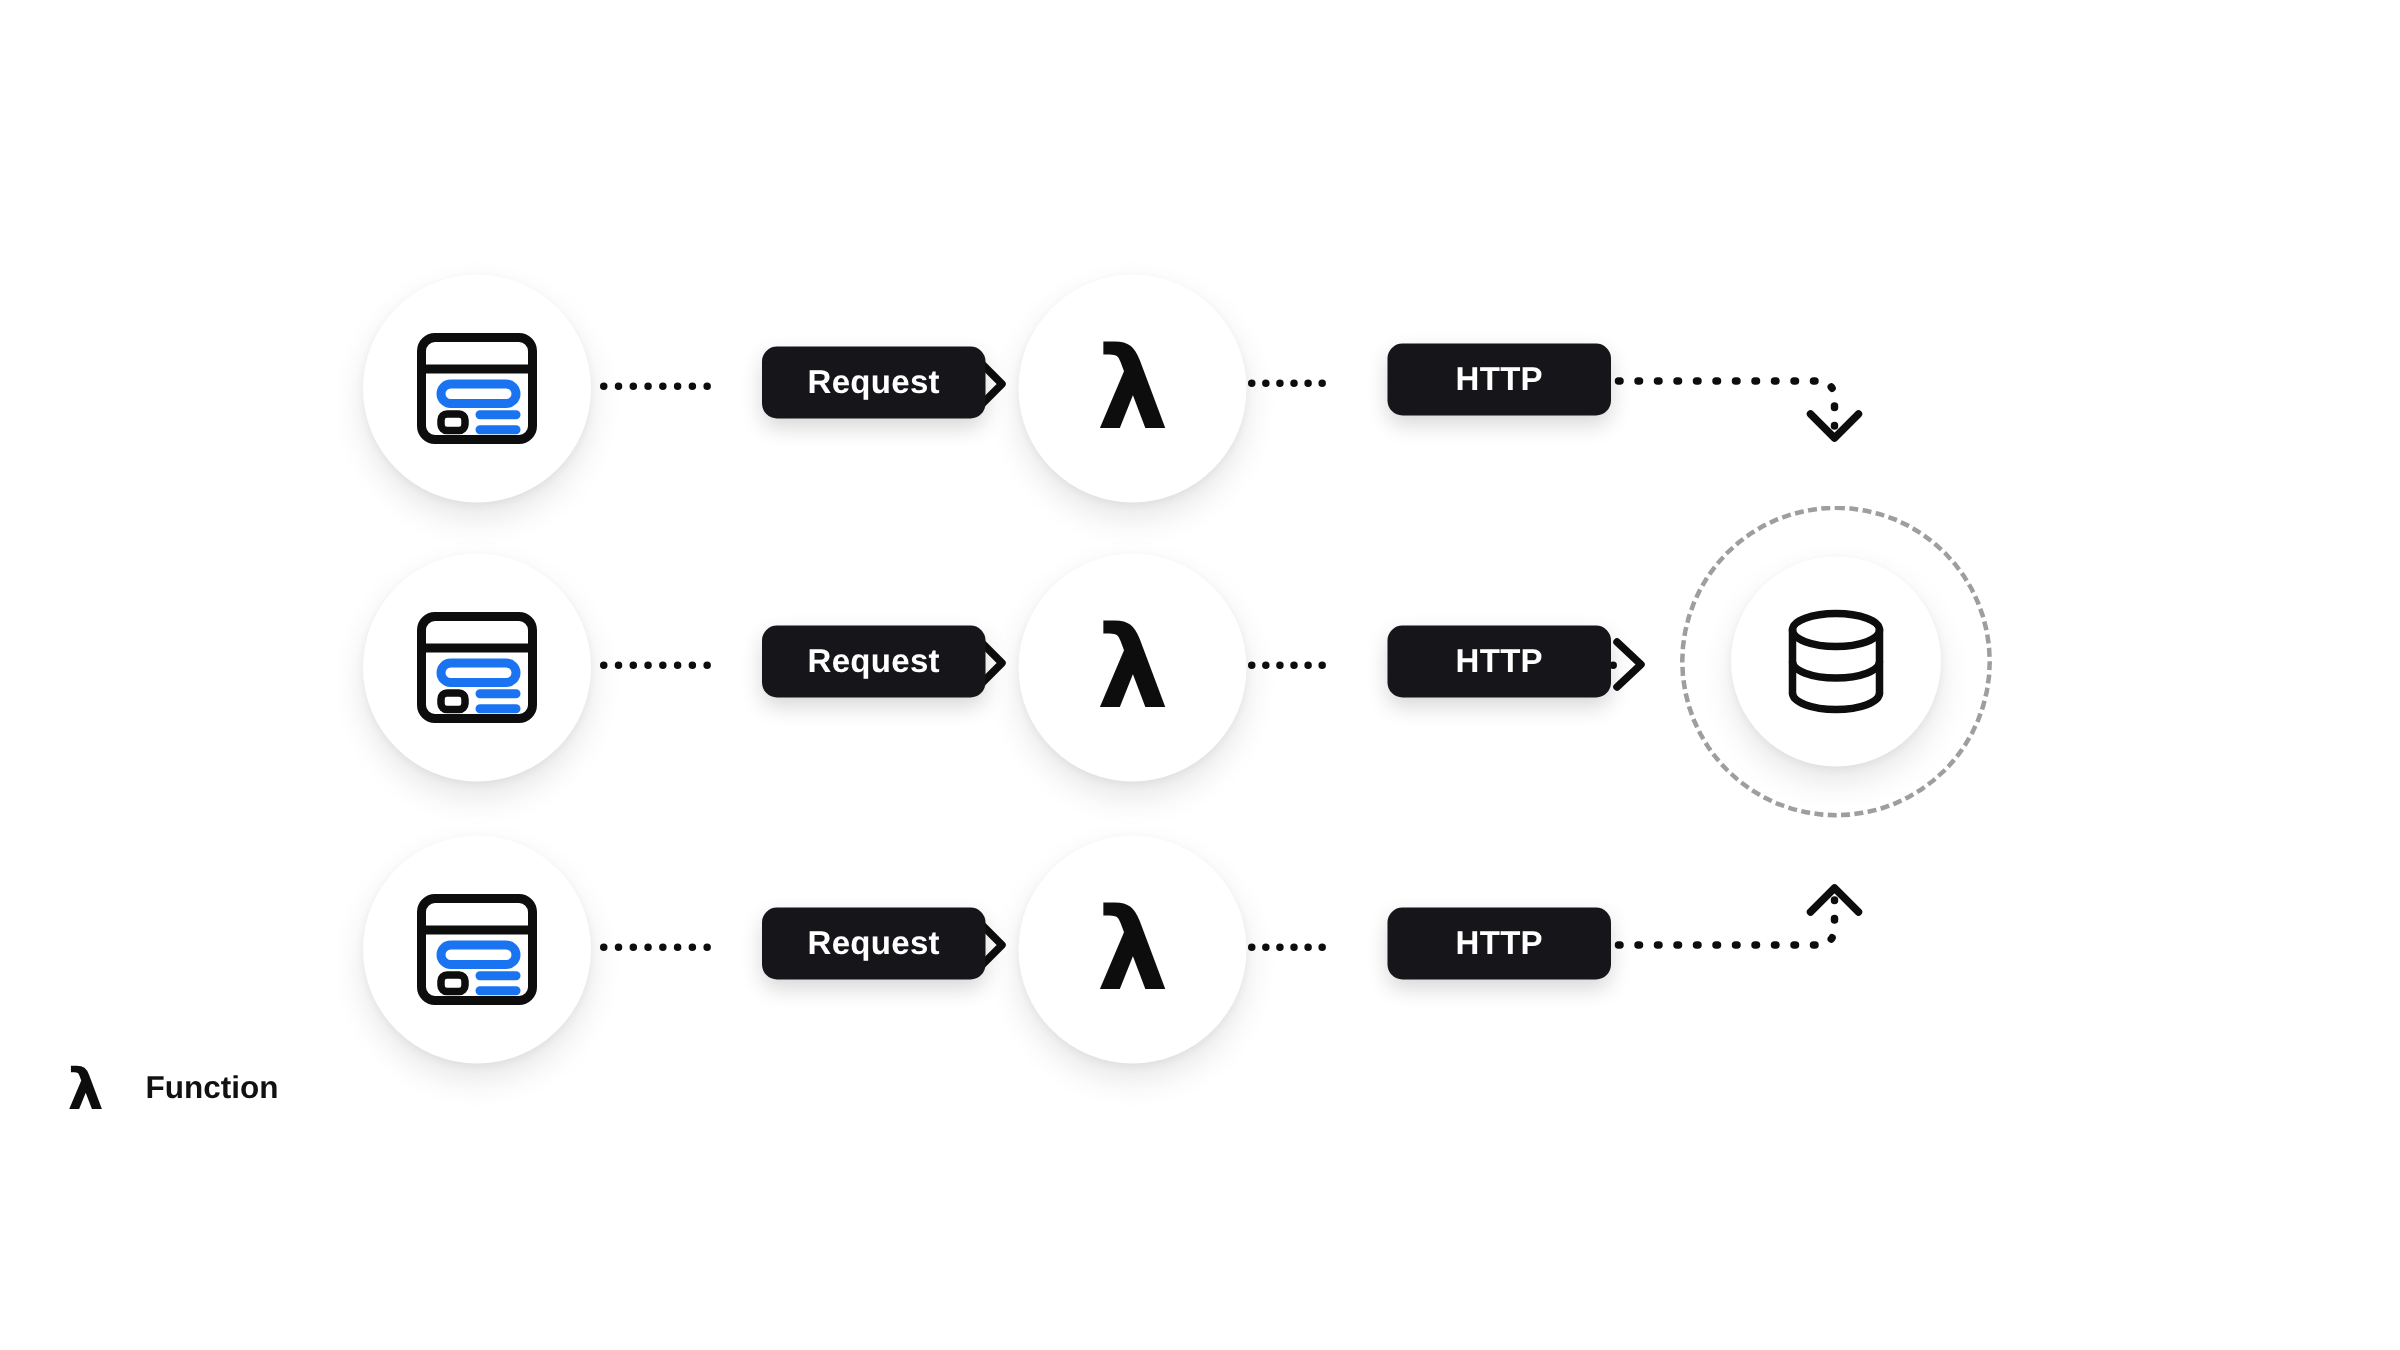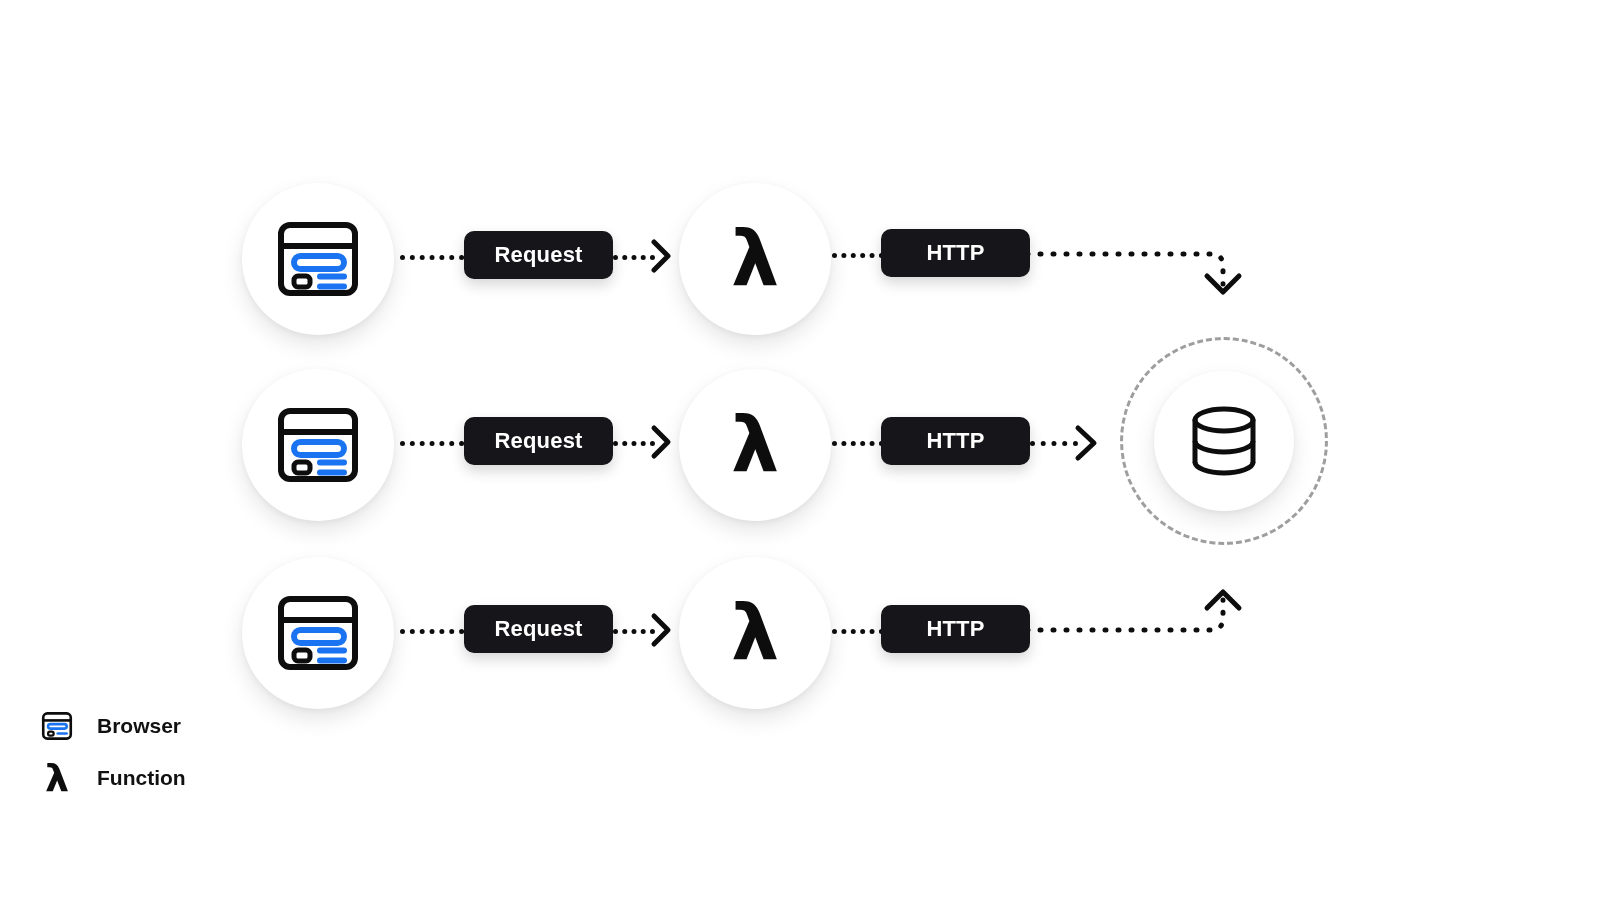--- a/index.html
+++ b/index.html
@@ -57,20 +57,21 @@
     background: #15151a;
     color: #ffffff;
     display: flex;
     align-items: center;
     justify-content: center;
     font-size: 22px;
     font-weight: 700;
     letter-spacing: 0.2px;
     box-shadow: 0 6px 14px rgba(0,0,0,0.16);
     z-index: 5;
+    margin-left: 44px;
   }
 
   
   .dash-line {
     position: absolute;
     height: 0;
     border-top: 5px dotted #0d0d0d;
     z-index: 1;
   }
   svg.conn {
@@ -229,32 +230,20 @@
   <div class="node-circle" style="left:679px; top:557px;">
     <span class="lambda-glyph lambda-big">λ</span>
   </div>
 
   <div class="badge" style="left:881px; top:605px; width:149px;">
     <span>HTTP</span>
   </div>
 
   <div id="legend">
 
-    <div class="legend-row">
-      <span class="legend-icon">
-        <svg width="32" height="32" viewBox="0 0 86 86">
-          <rect x="6" y="9" width="74" height="68" rx="11" fill="none" stroke="#0d0d0d" stroke-width="7"></rect>
-          <line x1="6" y1="28" x2="80" y2="28" stroke="#0d0d0d" stroke-width="7"></line>
-          <rect x="19" y="38" width="50" height="12" rx="6" fill="none" stroke="#1a73f0" stroke-width="7"></rect>
-          <rect x="19" y="58" width="15" height="11" rx="5" fill="none" stroke="#0d0d0d" stroke-width="6"></rect>
-          <line x1="45" y1="63" x2="69" y2="63" stroke="#1a73f0" stroke-width="7" stroke-linecap="round"></line>
-        </svg>
-      </span>
-      <span class="legend-label">Browser</span>
-    </div>
 
     <div class="legend-row">
       <span class="legend-icon">
         <span class="lambda-glyph lambda-small">λ</span>
       </span>
       <span class="legend-label">Function</span>
     </div>
 
 
   </div>

